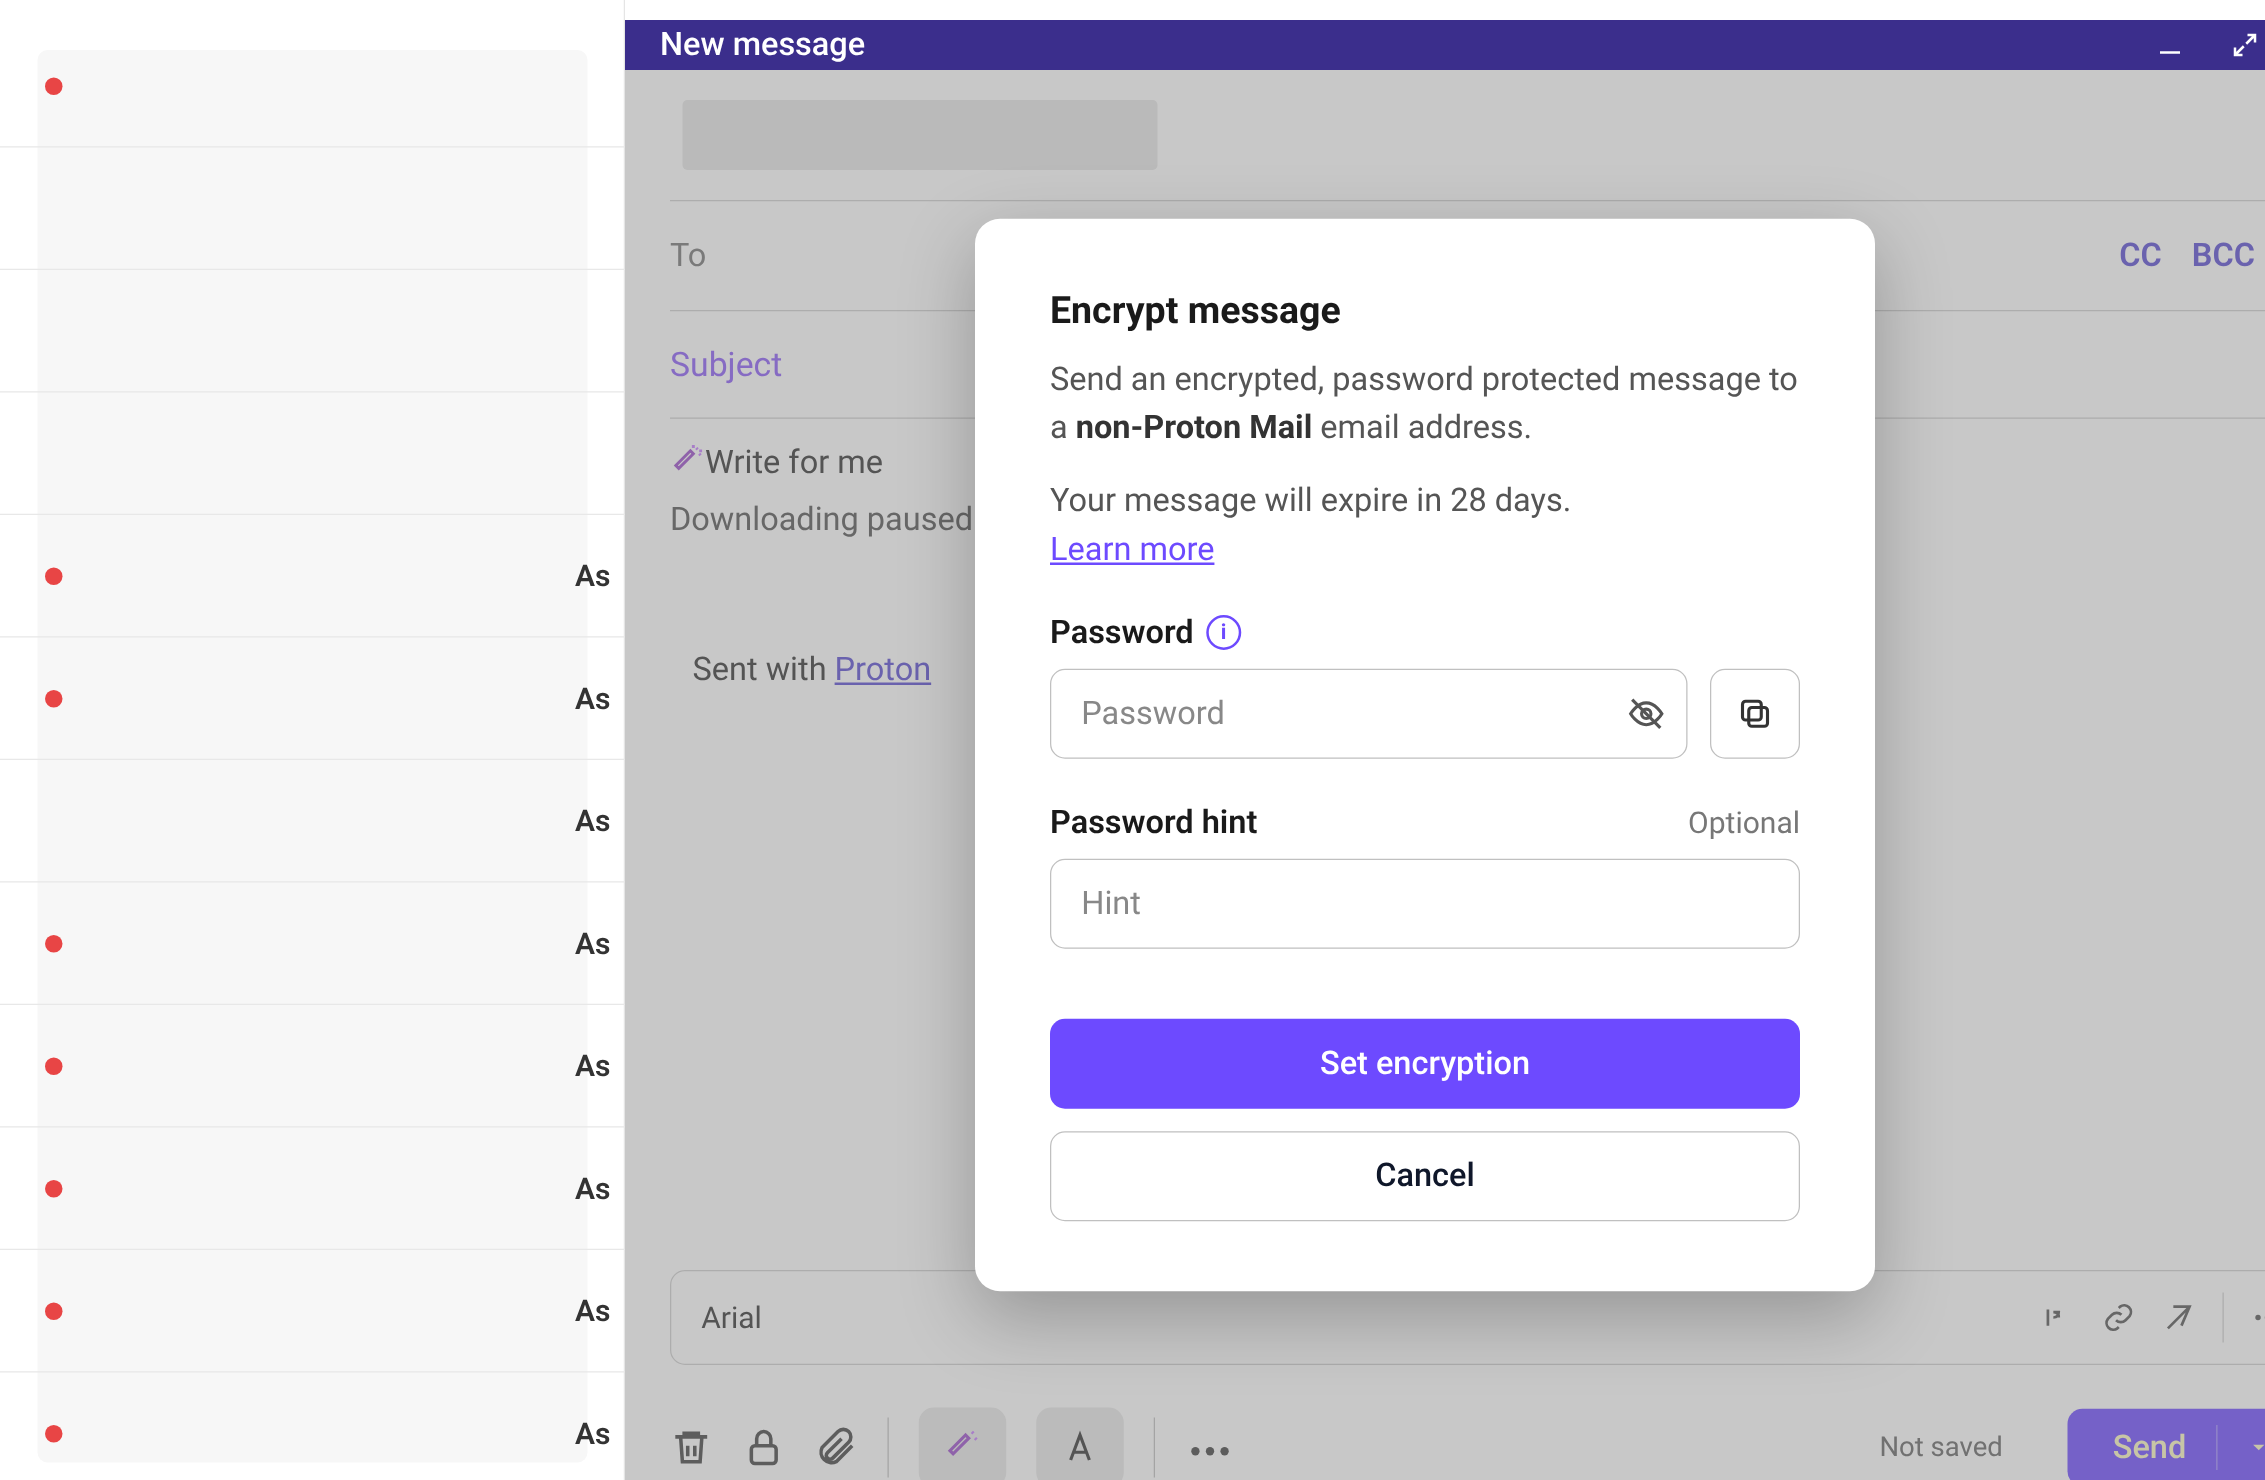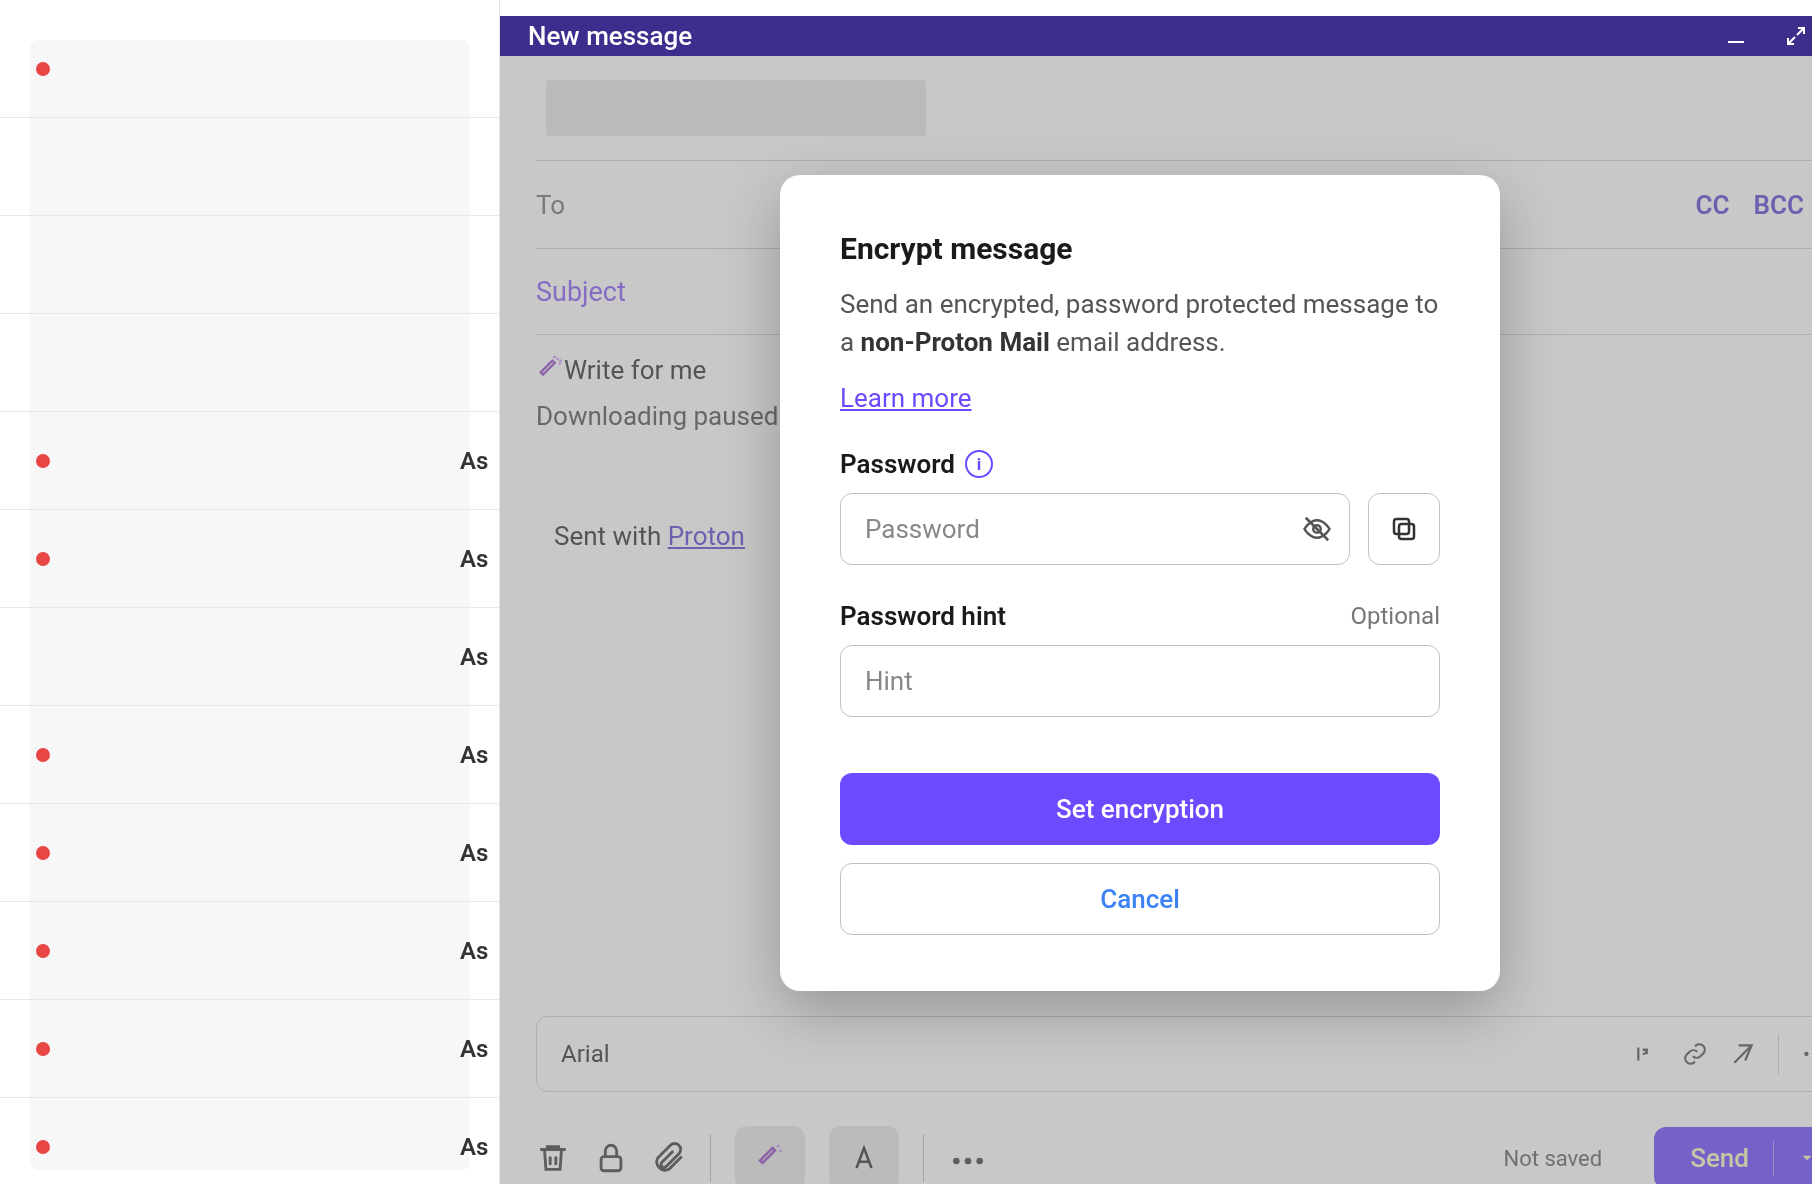--- a/index.html
+++ b/index.html
@@ -403,21 +403,21 @@
       cursor: pointer;
       margin-bottom: 18px;
     }
     .modal-btn.primary {
       background: #6d4aff;
       color: #fff;
       border: none;
     }
     .modal-btn.secondary {
       background: #fff;
-      color: #3b82f6;
+      color: #0f172a;
       border: 1px solid #c0c0c0;
       margin-bottom: 0;
     }
   </style>
 </head>
 <body>
 
 <div class="left-panel">
   <div class="email-list-bg"></div>
   <div class="email-row" style="top:20px">
@@ -618,20 +618,21 @@
   </div>
 </div>
 
 <div class="modal">
   <h2>Encrypt message</h2>
 
   <p class="modal-desc">
     <span>Send an encrypted, password protected message to a </span><strong>non-Proton Mail</strong><span> email address.</span>
   </p>
 
+  <p class="modal-subdesc">Your message will expire in 28 days.</p>
   <a class="modal-link">Learn more</a>
 
   <div class="field-label-row">
     <span class="field-label">Password</span>
     <span class="info-circle">i</span>
   </div>
 
   <div class="password-row">
     <div class="pw-input-wrap">
       <input class="pw-input" type="password" placeholder="Password" style="">

